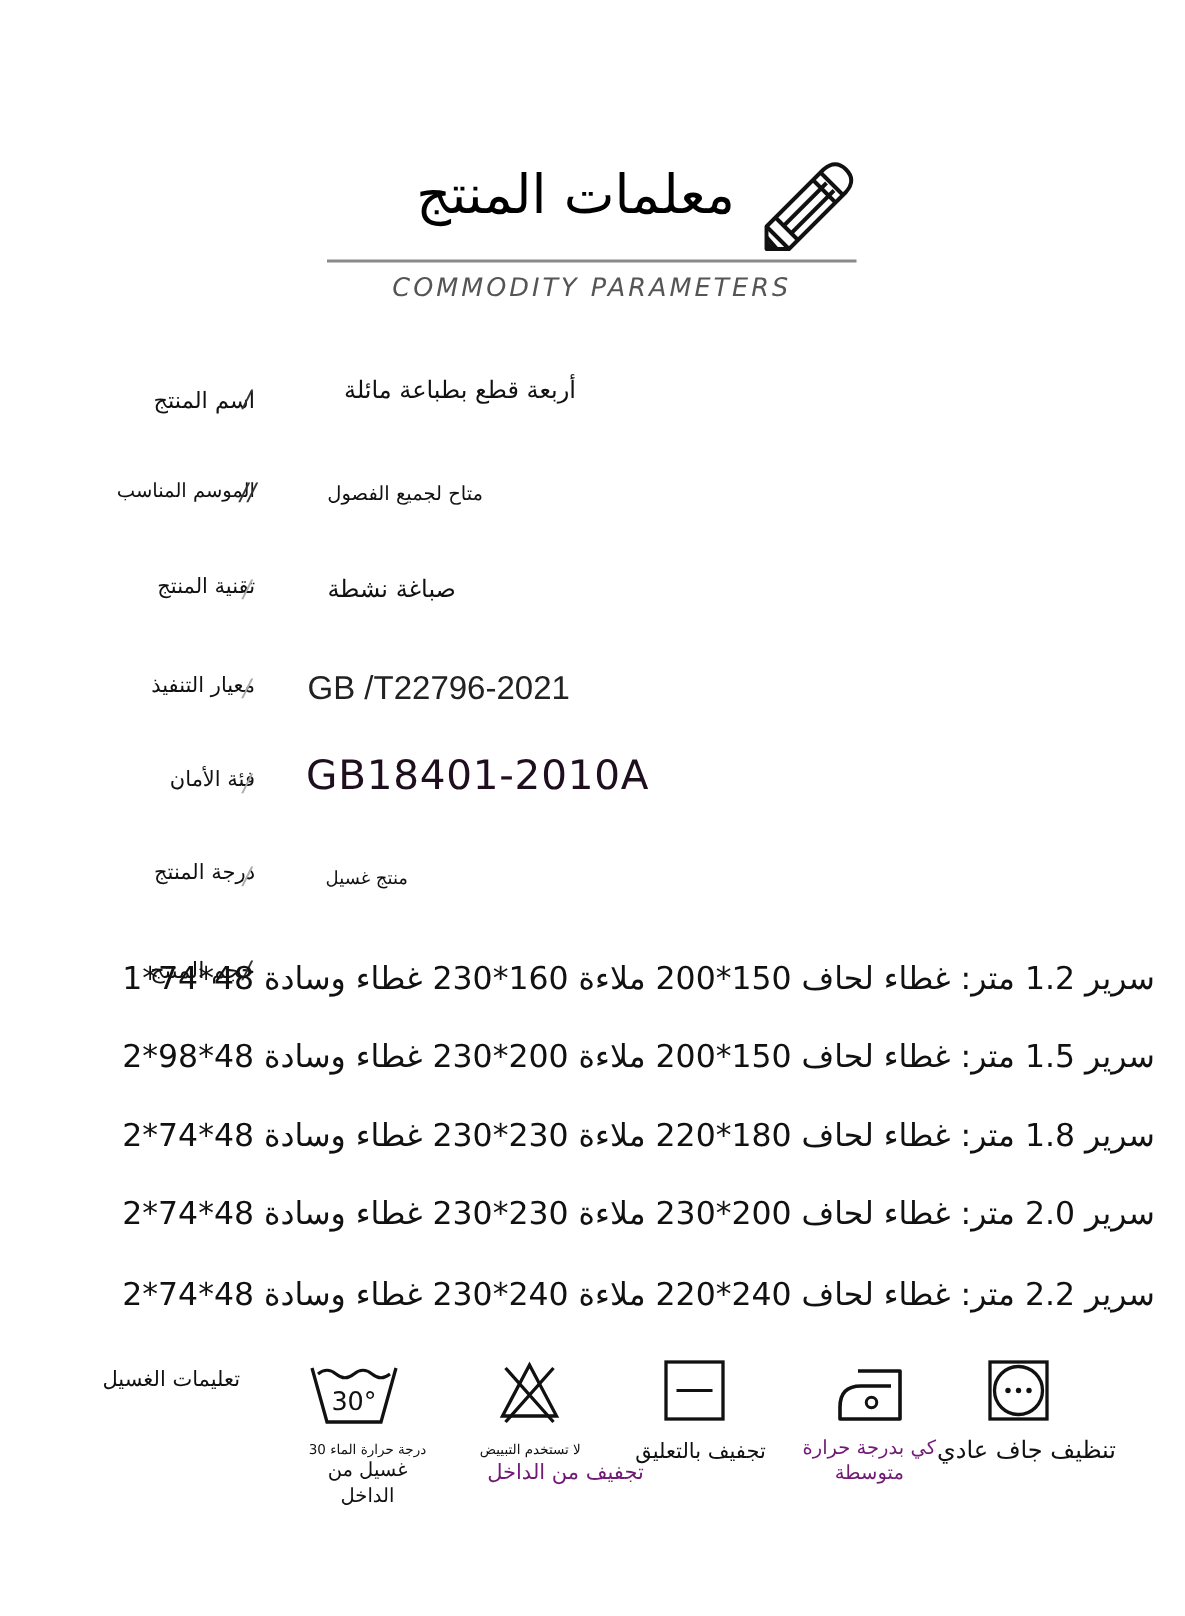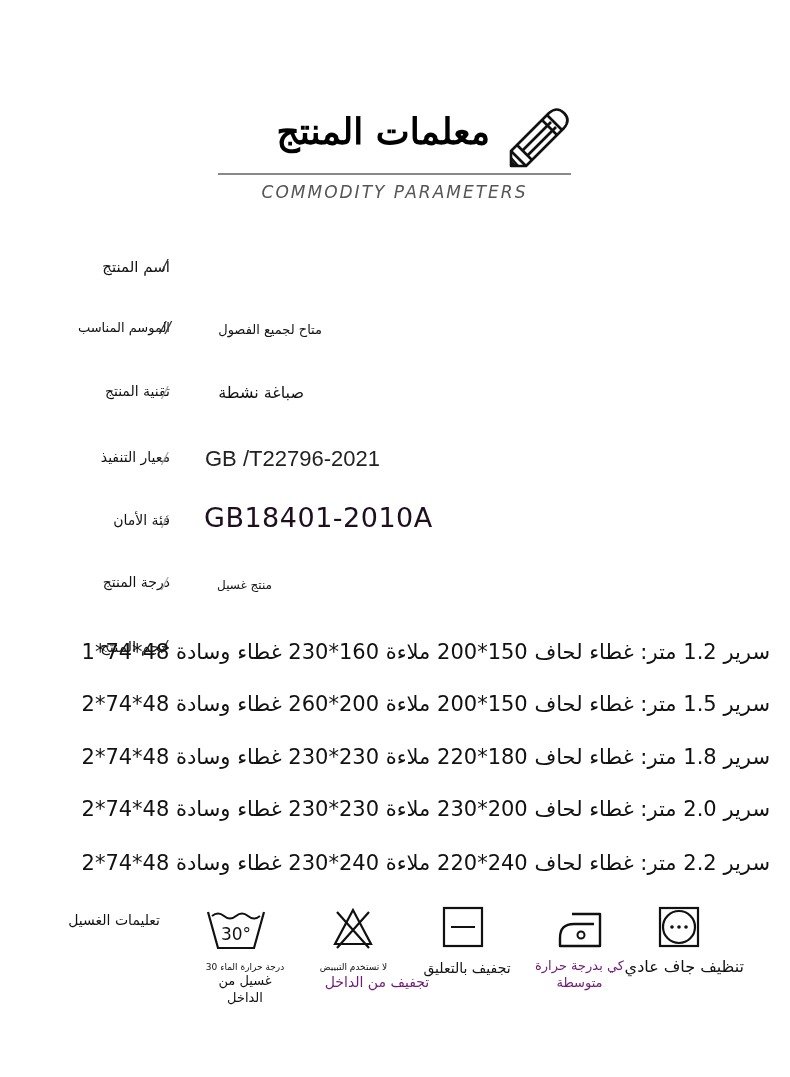--- a/index.html
+++ b/index.html
@@ -18,21 +18,21 @@
 
     
     .header-title {
       position: absolute;
       left: 270px;
       top: 108px;
       width: 220px;
       text-align: right;
       direction: rtl;
       font-family: "DejaVu Serif", serif;
-      font-weight: bold;
+      font-weight: normal;
       font-size: 36px;
       line-height: 46px;
       color: #000;
     }
     .pencil-icon {
       position: absolute;
       left: 503px;
       top: 104px;
       width: 70px;
       height: 66px;
@@ -166,20 +166,21 @@
   <div class="header-rule"></div>
   <div class="header-sub">COMMODITY PARAMETERS</div>
 </div>
 
 <div>
 
   <div>
     <div class="row-label" style="top:258px;">اسم المنتج</div>
     <div class="row-slash dark" style="top:256px;">/</div>
     <div class="row-value v-name">
+      <div>أربعة قطع بطباعة مائلة</div>
     </div>
   </div>
 
   <div>
     <div class="row-label" style="top:320px;font-size:13px;">الموسم المناسب</div>
     <div class="row-slash dark" style="top:318px;left:160px;">//</div>
     <div class="row-value v-season">متاح لجميع الفصول</div>
   </div>
 
   <div>
@@ -206,21 +207,21 @@
     <div class="row-value v-grade">منتج غسيل</div>
   </div>
 
   <div>
     <div class="row-label" style="top:638px;font-size:15px;">حجم المنتج</div>
     <div class="row-slash dark" style="top:637px;">/</div>
   </div>
 
   <div>
     <div class="size-line" style="top:640px;">سرير 1.2 متر: غطاء لحاف 150*200 ملاءة 160*230 غطاء وسادة 48*74*1</div>
-    <div class="size-line" style="top:692px;">سرير 1.5 متر: غطاء لحاف 150*200 ملاءة 200*260 غطاء وسادة 48*74*2</div>
+    <div class="size-line" style="top:692px;">سرير 1.5 متر: غطاء لحاف 150*200 ملاءة 200*230 غطاء وسادة 48*98*2</div>
     <div class="size-line" style="top:745px;">سرير 1.8 متر: غطاء لحاف 180*220 ملاءة 230*230 غطاء وسادة 48*74*2</div>
     <div class="size-line" style="top:797px;">سرير 2.0 متر: غطاء لحاف 200*230 ملاءة 230*230 غطاء وسادة 48*74*2</div>
     <div class="size-line" style="top:851px;">سرير 2.2 متر: غطاء لحاف 240*220 ملاءة 240*230 غطاء وسادة 48*74*2</div>
   </div>
 </div>
 
 <div>
   <div class="wash-title">تعليمات الغسيل</div>
 
   <div>

